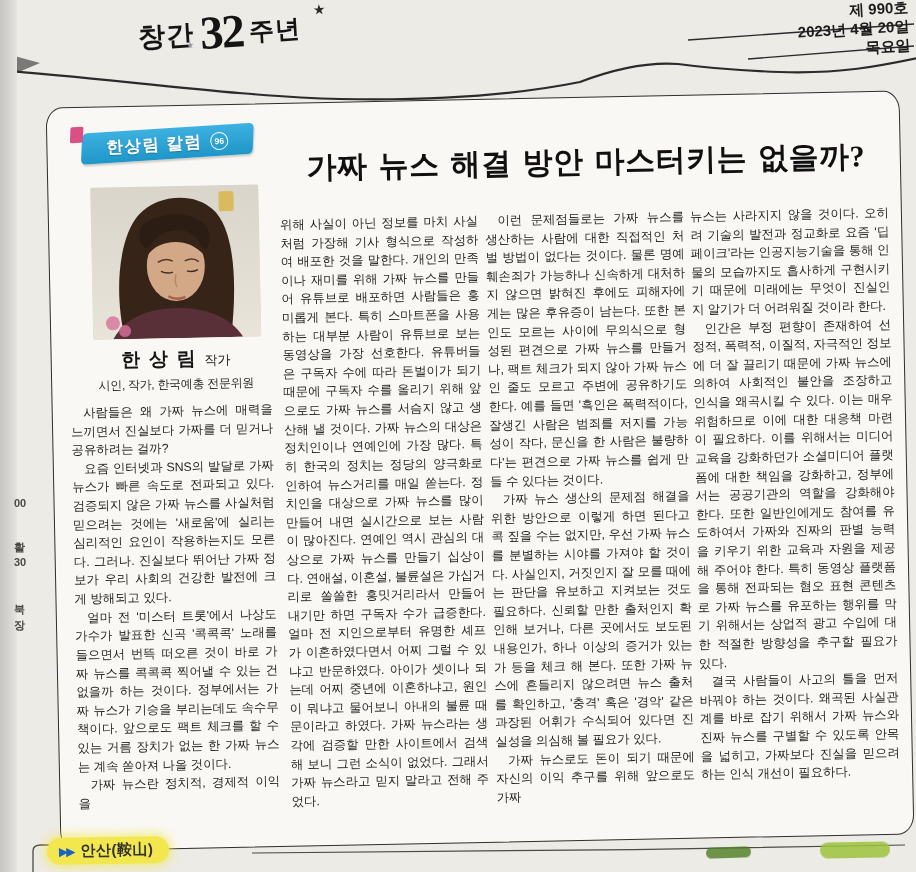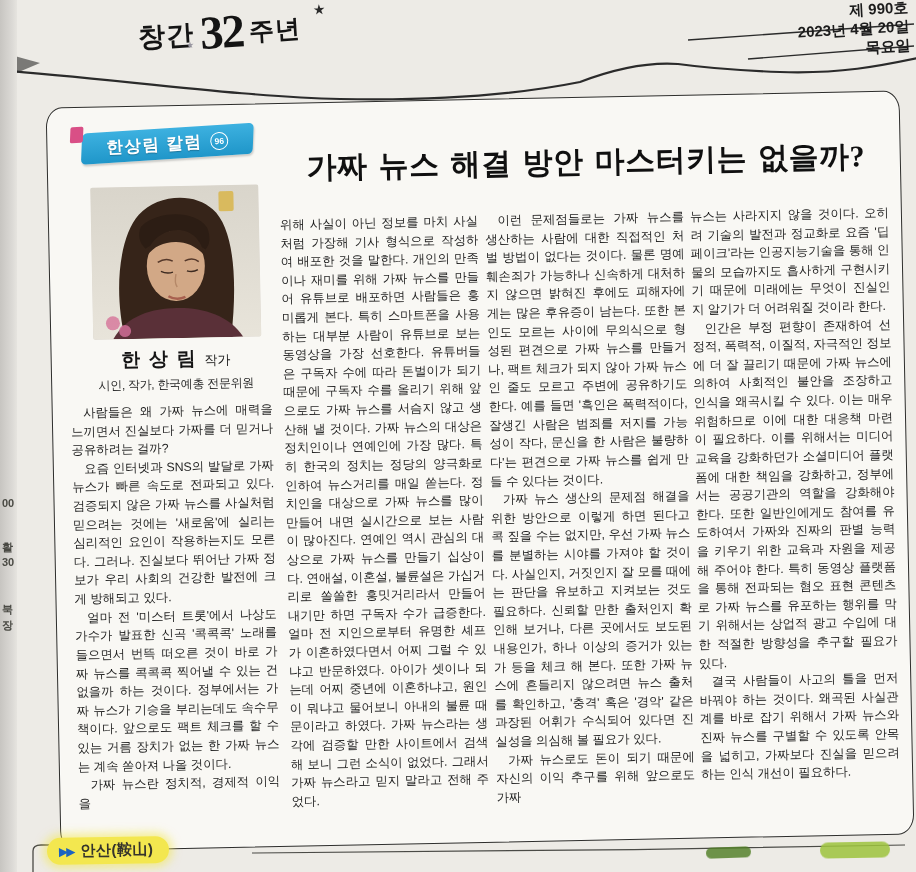--- a/index.html
+++ b/index.html
@@ -9,21 +9,21 @@
     font-family:"Liberation Sans","DejaVu Sans",sans-serif;
     color:#222;
   }
   .page{position:absolute;inset:0;}
   
   .left-strip{
     position:absolute;left:0;top:0;width:17px;height:100%;
     background:linear-gradient(90deg,#c7c5c1,#dbd9d5 70%,#e6e4df);
     z-index:5;
   }
-  .frag{position:absolute;left:2px;font-size:11px;color:#4a4a44;font-weight:bold;width:16px;overflow:hidden;white-space:nowrap;}
+  .frag{position:absolute;left:14px;font-size:11px;color:#4a4a44;font-weight:bold;width:16px;overflow:hidden;white-space:nowrap;}
   .f0{top:497px;} .f1{top:540px;} .f2{top:556px;} .f3{top:602px;} .f4{top:618px;}
   
   svg.decor{position:absolute;inset:0;z-index:1;pointer-events:none;}
   
   .anniv{
     position:absolute;left:138px;top:4px;z-index:2;
     transform:rotate(-3.5deg);
     font-family:"Liberation Serif","DejaVu Serif",serif;
     font-weight:bold;color:#141414;white-space:nowrap;
   }

